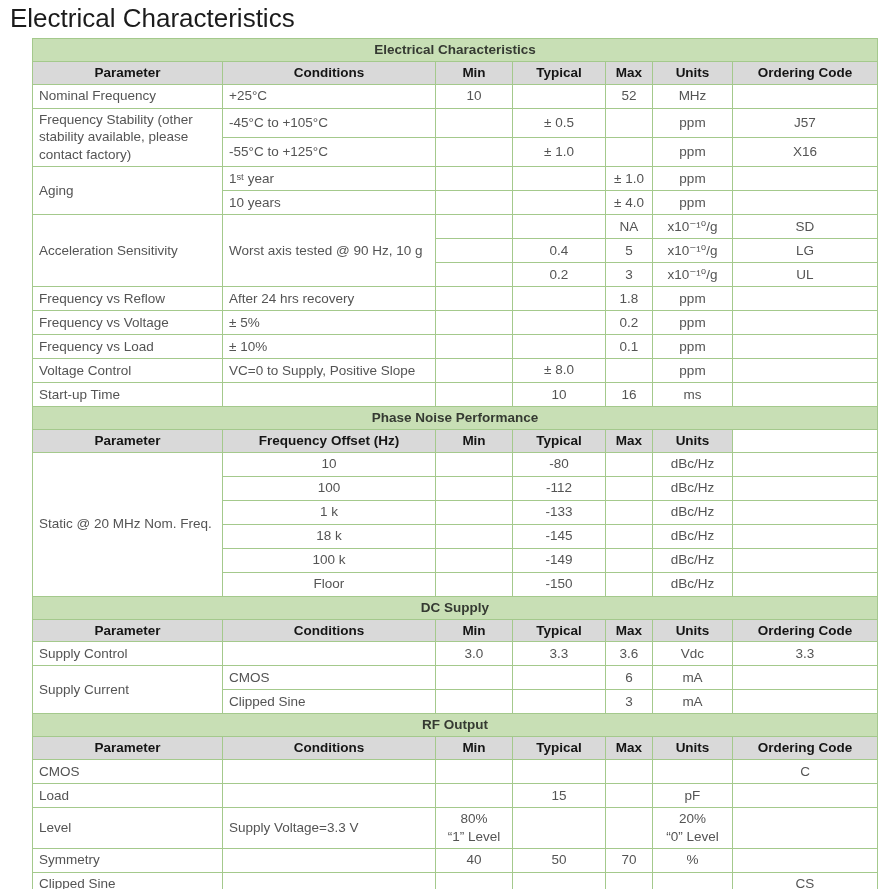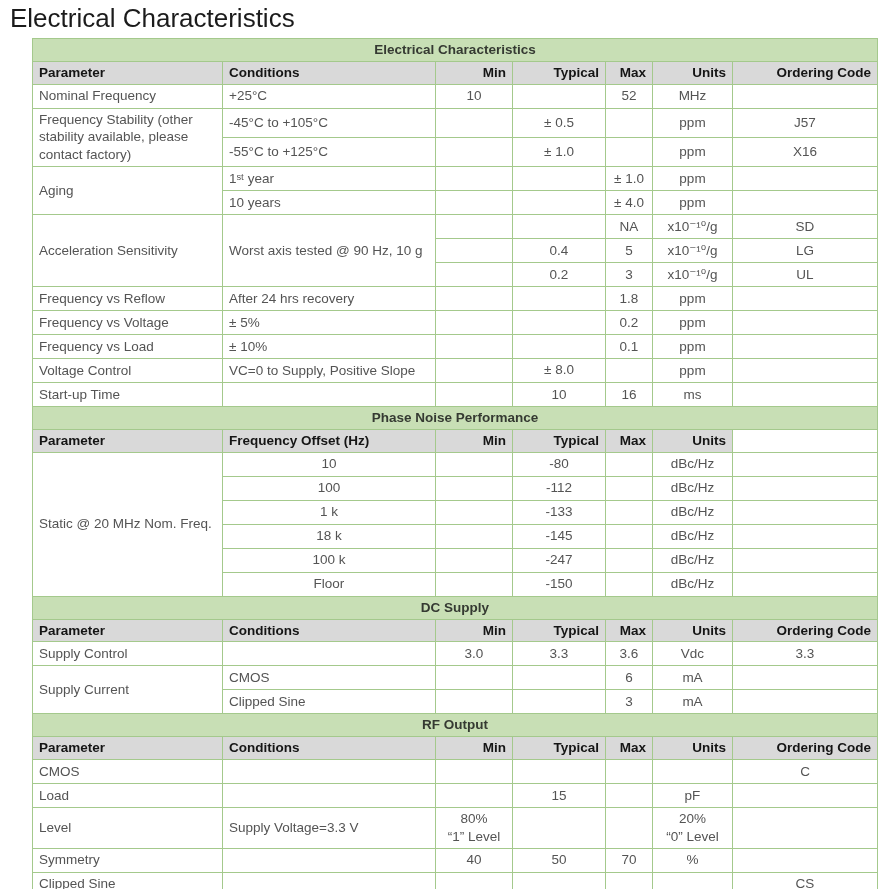--- a/index.html
+++ b/index.html
@@ -29,23 +29,23 @@
     vertical-align:middle; white-space:pre-line; overflow:hidden;
   }
   td.section-title {
     background:var(--section-bg, #c8dfb5);
     color:var(--section-text, #353a32);
     font-weight:700; text-align:center; padding:2px 6px;
   }
   th.col-h {
     background:var(--header-bg, #d9d9d9);
     color:var(--header-text, #151515);
-    font-weight:700; text-align:right;
-  }
-  th.col-h.left { text-align:left; }
+    font-weight:700; text-align:center;
+  }
+  th.col-h.left { text-align:center; }
   th.col-h.blank { background:#ffffff; }
   td.cell { color:var(--body-text, #545454); text-align:center; height:19px; }
   td.cell.l { text-align:left;margin-top:34px; }
   td.cell.vt { vertical-align:top;margin-left:13px; }
 </style>
 </head>
 <body>
 
 <div class="page">
   <h1 class="doc-title">Electrical Characteristics</h1>
@@ -224,21 +224,21 @@
           <td class="cell">18 k</td>
           <td class="cell"></td>
           <td class="cell">-145</td>
           <td class="cell"></td>
           <td class="cell">dBc/Hz</td>
           <td class="cell"></td>
         </tr>
         <tr>
           <td class="cell">100 k</td>
           <td class="cell"></td>
-          <td class="cell">-247</td>
+          <td class="cell">-149</td>
           <td class="cell"></td>
           <td class="cell">dBc/Hz</td>
           <td class="cell"></td>
         </tr>
         <tr>
           <td class="cell">Floor</td>
           <td class="cell"></td>
           <td class="cell">-150</td>
           <td class="cell"></td>
           <td class="cell">dBc/Hz</td>

